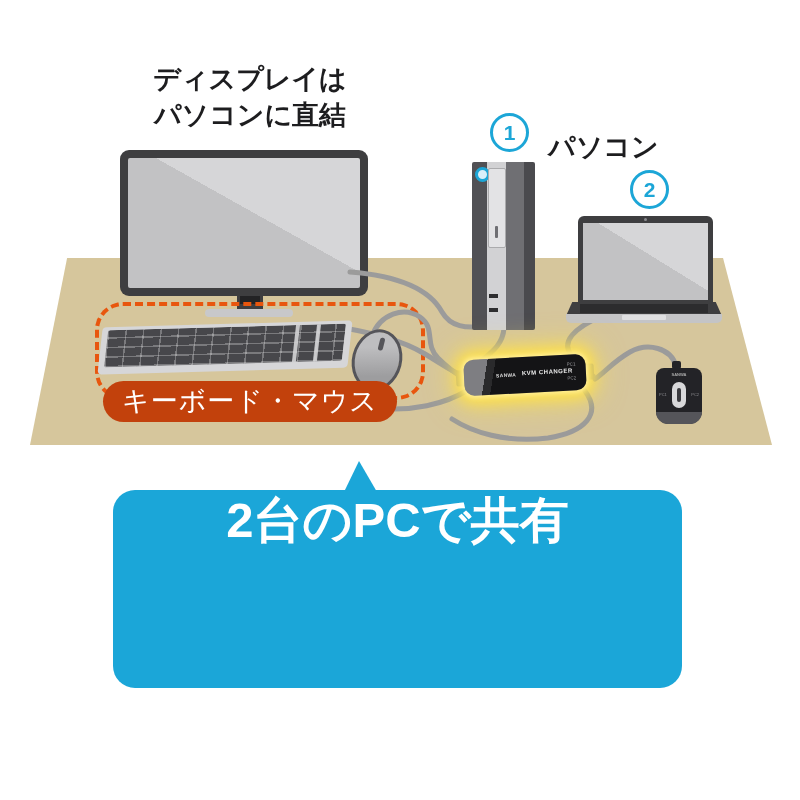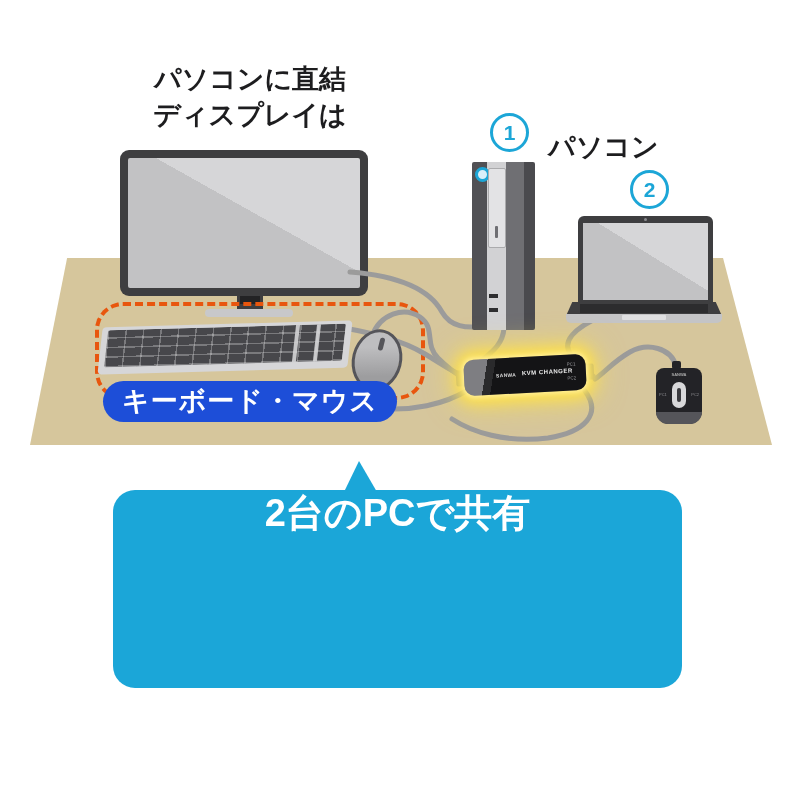--- a/index.html
+++ b/index.html
@@ -88,29 +88,29 @@
   .remote .pl{position:absolute;left:3px;top:24px;font-size:4px;color:#8A8A8E;}
   .remote .pr{position:absolute;right:3px;top:24px;font-size:4px;color:#8A8A8E;}
 
   
   .caption-top{left:115px;top:62px;width:270px;text-align:center;font-size:27px;line-height:1.32;
         font-weight:600;color:#1D1D1F;z-index:6;}
   .num-badge{width:33px;height:33px;border:3px solid #1CA6D7;border-radius:50%;background:#ffffff;
         color:#1CA6D7;font-size:21px;font-weight:bold;text-align:center;line-height:33px;z-index:6;}
   .badge1{left:490px;top:113px;} .badge2{left:630px;top:170px;}
   .pc-label{left:548px;top:129px;font-size:27px;font-weight:600;color:#1D1D1F;z-index:6;}
-  .km-pill{left:103px;top:381px;width:294px;height:41px;background:#1d4ed8;border-radius:21px;
-        color:#ffffff;font-size:27px;font-weight:bold;text-align:center;line-height:41px;z-index:6;
+  .km-pill{left:103px;top:381px;width:294px;height:41px;background:#c2410c;border-radius:21px;
+        color:#ffffff;font-size:27px;font-weight:normal;text-align:center;line-height:41px;z-index:6;
         letter-spacing:1px;}
 
   
   .bubble{left:113px;top:490px;width:569px;height:198px;background:#1BA6D8;border-radius:22px;z-index:7;
         color:#ffffff;text-align:center;font-weight:bold;}
   .bubble .l1{margin-top:30px;font-size:43px;line-height:1.25;}
-  .bubble .l2{font-size:38px;line-height:1.25;}
+  .bubble .l2{font-size:49px;line-height:1.25;}
   .bubble-tip{left:344px;top:461px;width:0;height:0;z-index:7;
         border-left:15px solid transparent;border-right:18px solid transparent;
         border-bottom:31px solid #1BA6D8;}
 </style>
 </head>
 <body>
 
 <div class="stage">
 
   <div class="abs desk"></div>
@@ -182,22 +182,22 @@
     <div class="band"></div>
     <span class="brand">SANWA</span>
     <div class="btn">
       <div class="slot"></div>
     </div>
     <span class="pl">PC1</span>
     <span class="pr">PC2</span>
   </div>
 
   <div class="abs caption-top">
+    <div>ディスプレイは</div>
     <div>パソコンに直結</div>
-    <div>ディスプレイは</div>
   </div>
 
   <div class="abs num-badge badge1">1</div>
   <div class="abs pc-label">パソコン</div>
   <div class="abs num-badge badge2">2</div>
 
   <div class="abs km-pill">キーボード・マウス</div>
 
   <div class="abs bubble-tip"></div>
   <div class="abs bubble">

